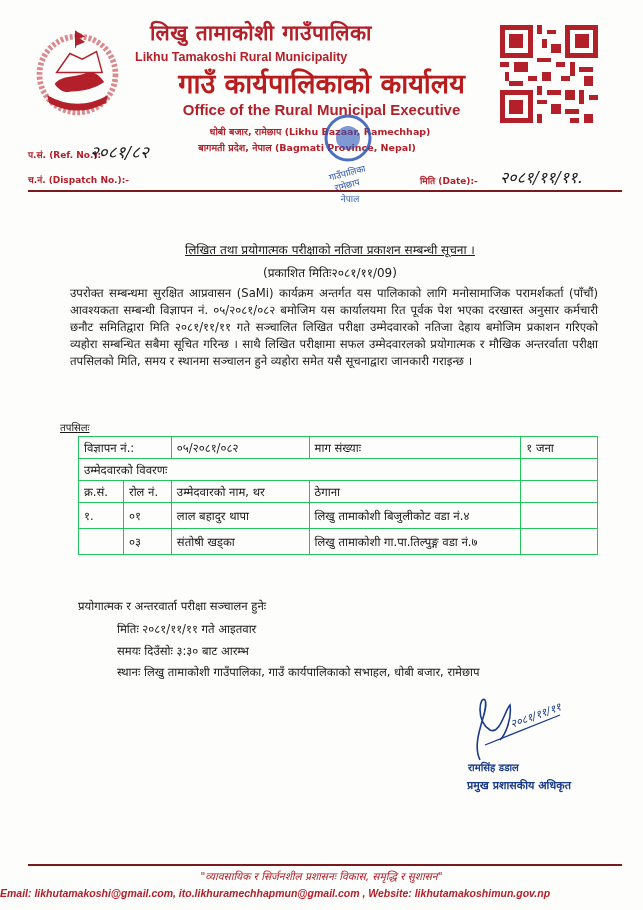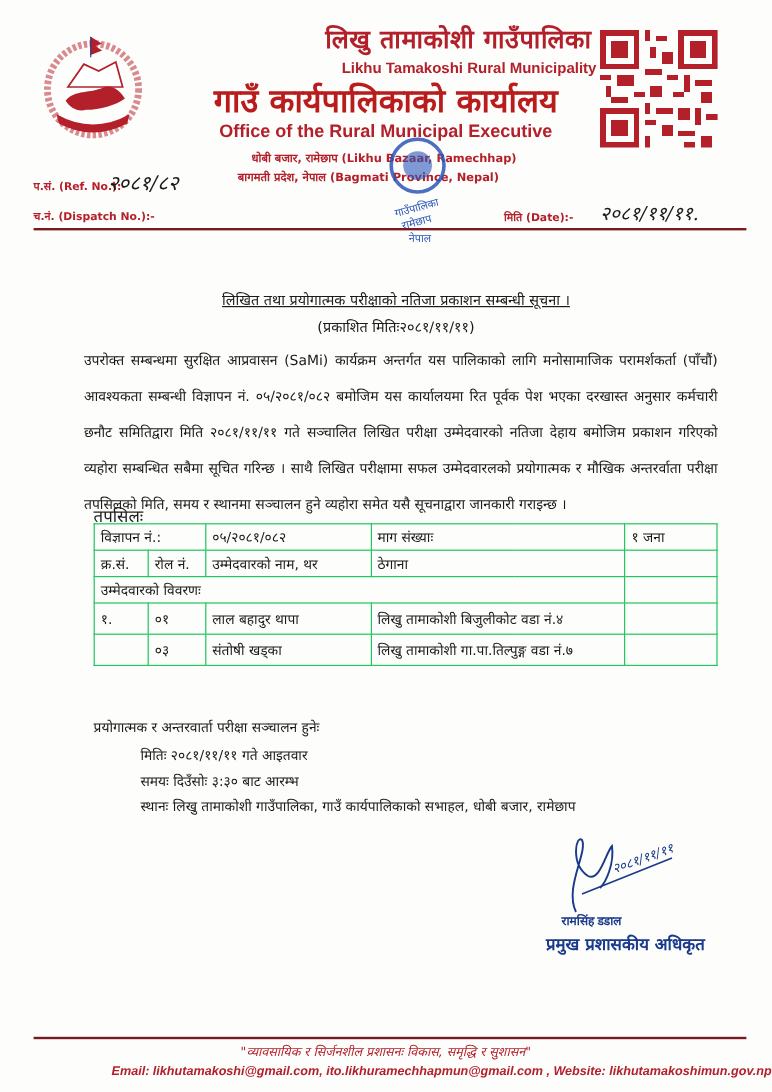--- a/index.html
+++ b/index.html
@@ -6,56 +6,56 @@
   body {
     width: 643px; height: 910px; position: relative; overflow: hidden;
     background: #fdfdfc;
     font-family: "DejaVu Sans", sans-serif;
     color: #1a1a1a;
   }
   .abs { position: absolute; }
   
   .emblem { left: 30px; top: 25px; width: 95px; height: 95px; }
   .qr { left: 500px; top: 25px; width: 98px; height: 98px; }
-  .h-np1 { left: 150px; width: 343px; top: 18px; text-align: right; font-size: 21px; font-weight: bold; color: #b3202a; letter-spacing: 0.5px; }
-  .h-en1 { left: 154px; width: 343px; top: 50px; text-align: right; font-family: "Liberation Sans", sans-serif; font-size: 12.5px; font-weight: bold; color: #b3202a; }
+  .h-np1 { left: 150px; width: 343px; top: 18px; text-align: left; font-size: 21px; font-weight: bold; color: #b3202a; letter-spacing: 0.5px; }
+  .h-en1 { left: 135px; width: 343px; top: 50px; text-align: left; font-family: "Liberation Sans", sans-serif; font-size: 12.5px; font-weight: bold; color: #b3202a; }
   .h-np2 { left: 150px; width: 343px; top: 64px; text-align: center; font-size: 27px; font-weight: bold; color: #b91c1c; }
   .h-en2 { left: 150px; width: 343px; top: 101px; text-align: center; font-family: "Liberation Sans", sans-serif; font-size: 15px; font-weight: bold; color: #b3202a; }
   .h-addr1 { left: 170px; width: 300px; top: 125px; text-align: center; font-size: 9.5px; font-weight: bold; color: #b3202a; }
   .h-addr2 { left: 157px; width: 300px; top: 141px; text-align: center; font-size: 9.5px; font-weight: bold; color: #b3202a; }
   .ref-label { left: 28px; top: 148px; font-size: 9px; color: #b3202a; font-weight: bold; }
   .ref-val { left: 90px; top: 140px; font-family: "DejaVu Serif", serif; font-style: italic; font-size: 17px; color: #1a1a1a; }
   .disp-label { left: 28px; top: 173px; font-size: 9px; color: #b3202a; font-weight: bold; }
   .date-label { left: 420px; top: 174px; font-size: 9px; color: #b3202a; font-weight: bold; }
   .date-val { left: 480px; top: 166px; font-family: "DejaVu Serif", serif; font-style: italic; font-size: 16px; color: #1a1a1a; margin-left: 20px; }
   .rule-top { left: 28px; width: 594px; top: 190px; height: 0; border-top: 2.5px solid #7a1a1e; }
   .stamp { left: 298px; top: 108px; width: 100px; height: 100px; }
 
   
   .title { left: 60px; width: 540px; top: 241px; text-align: center; font-size: 12px; text-decoration: underline; }
   .subtitle { left: 60px; width: 540px; top: 264px; text-align: center; font-size: 12px; }
-  .para { left: 70px; width: 528px; top: 285px; font-size: 11.6px; line-height: 30px; text-align: justify; text-align-last: left; }
-  .tapasil { left: 78px; top: 420px; font-size: 14px; }
+  .para { left: 70px; width: 528px; top: 285px; font-size: 11.6px; line-height: 17px; text-align: justify; text-align-last: left; }
+  .tapasil { left: 60px; top: 420px; font-size: 10px; text-decoration: underline; }
 
   table.info { position: absolute; left: 78px; top: 436px; width: 520px; border-collapse: collapse; font-size: 11.5px; }
   table.info td { border: 1px solid #22c55e; padding: 0 5px; height: 21px; vertical-align: middle; white-space: nowrap; }
   table.info tr.tall td { height: 25px; }
 
   .exam-head { left: 78px; top: 598px; font-size: 11.5px; }
   .exam-line { left: 117px; font-size: 11.5px; }
 
   
   .sig { left: 450px; top: 690px; width: 120px; height: 75px; }
-  .sig-name { left: 468px; top: 760px; font-size: 10px; font-weight: bold; color: #1a3a8a; font-family: Liberation Serif, serif; }
-  .sig-title { left: 455px; top: 777px; font-size: 14px; font-weight: bold; color: #1a3a8a; }
+  .sig-name { left: 468px; top: 760px; font-size: 10px; font-weight: bold; color: #1a3a8a; }
+  .sig-title { left: 467px; top: 777px; font-size: 11px; font-weight: bold; color: #1a3a8a; }
 
   
   .rule-bot { left: 28px; width: 594px; top: 864px; height: 0; border-top: 2.5px solid #7a1a1e; }
   .motto { left: 0; width: 643px; top: 869px; text-align: center; font-size: 10.5px; font-style: italic; color: #b3202a; }
-  .contact { left: 0; width: 643px; top: 887px; text-align: right; font-family: "Liberation Sans", sans-serif; font-size: 10.5px; font-style: italic; font-weight: bold; color: #b3202a; }
+  .contact { left: 0; width: 643px; top: 887px; text-align: left; font-family: "Liberation Sans", sans-serif; font-size: 10.5px; font-style: italic; font-weight: bold; color: #b3202a; }
 </style>
 </head>
 <body>
 
 <svg class="abs emblem" viewBox="0 0 100 100">
   <circle cx="50" cy="52" r="40" fill="none" stroke="#d98a8e" stroke-width="6" stroke-dasharray="3 2"></circle>
   <polygon points="48,6 48,22 58,18 52,14 58,12" fill="#b3202a"></polygon>
   <line x1="48" y1="6" x2="48" y2="24" stroke="#1a3a8a" stroke-width="1"></line>
   <path d="M28,50 L42,30 L55,36 L70,28 L76,50 Z" fill="#fff" stroke="#b3202a" stroke-width="1.5"></path>
   <path d="M26,62 C34,52 48,56 60,50 C68,48 74,54 78,60 C70,66 56,70 44,70 C36,72 30,68 26,62 Z" fill="#b3202a"></path>
@@ -120,49 +120,49 @@
   <circle cx="50" cy="30" r="22" fill="none" stroke="#2a56b8" stroke-width="3" opacity="0.85"></circle>
   <circle cx="50" cy="30" r="12" fill="#2a56b8" opacity="0.6"></circle>
   <text x="50" y="68" font-size="9" fill="#2a56b8" text-anchor="middle" transform="rotate(-15 50 68)" font-family="DejaVu Sans, sans-serif">गाउँपालिका</text>
   <text x="50" y="80" font-size="9" fill="#2a56b8" text-anchor="middle" transform="rotate(-15 50 80)" font-family="DejaVu Sans, sans-serif">रामेछाप</text>
   <text x="52" y="94" font-size="9" fill="#2a56b8" text-anchor="middle" font-family="DejaVu Sans, sans-serif">नेपाल</text>
 </svg>
 
 <div class="abs rule-top"></div>
 
 <div class="abs title">लिखित तथा प्रयोगात्मक परीक्षाको नतिजा प्रकाशन सम्बन्धी सूचना ।</div>
-<div class="abs subtitle">(प्रकाशित मितिः२०८१/११/११)</div>
+<div class="abs subtitle">(प्रकाशित मितिः२०८१/११/09)</div>
 <div class="abs para">उपरोक्त सम्बन्धमा सुरक्षित आप्रवासन (SaMi) कार्यक्रम अन्तर्गत यस पालिकाको लागि मनोसामाजिक परामर्शकर्ता (पाँचौं) आवश्यकता सम्बन्धी विज्ञापन नं. ०५/२०८१/०८२ बमोजिम यस कार्यालयमा रित पूर्वक पेश भएका दरखास्त अनुसार कर्मचारी छनौट समितिद्वारा मिति २०८१/११/११ गते सञ्चालित लिखित परीक्षा उम्मेदवारको नतिजा देहाय बमोजिम प्रकाशन गरिएको व्यहोरा सम्बन्धित सबैमा सूचित गरिन्छ । साथै लिखित परीक्षामा सफल उम्मेदवारलको प्रयोगात्मक र मौखिक अन्तरर्वाता परीक्षा तपसिलको मिति, समय र स्थानमा सञ्चालन हुने व्यहोरा समेत यसै सूचनाद्वारा जानकारी गराइन्छ ।</div>
 <div class="abs tapasil">तपसिलः</div>
 
 <table class="info">
   <colgroup>
     <col style="width:45px">
       <col style="width:48px">
       <col style="width:138px">
       <col style="width:120px">
       <col style="width:92px">
       <col style="width:77px">
   </colgroup>
   <tbody>
       <tr>
     <td colspan="2">विज्ञापन नं.:</td>
     <td>०५/२०८१/०८२</td>
     <td colspan="2">माग संख्याः</td>
     <td>१ जना</td>
   </tr>
   <tr>
+    <td colspan="5">उम्मेदवारको विवरणः</td>
+    <td></td>
+  </tr>
+  <tr>
     <td>क्र.सं.</td>
     <td>रोल नं.</td>
     <td>उम्मेदवारको नाम, थर</td>
     <td colspan="2">ठेगाना</td>
-    <td></td>
-  </tr>
-  <tr>
-    <td colspan="5">उम्मेदवारको विवरणः</td>
     <td></td>
   </tr>
   <tr class="tall">
     <td>१.</td>
     <td>०१</td>
     <td>लाल बहादुर थापा</td>
     <td colspan="2">लिखु तामाकोशी बिजुलीकोट वडा नं.४</td>
     <td></td>
   </tr>
   <tr class="tall">

